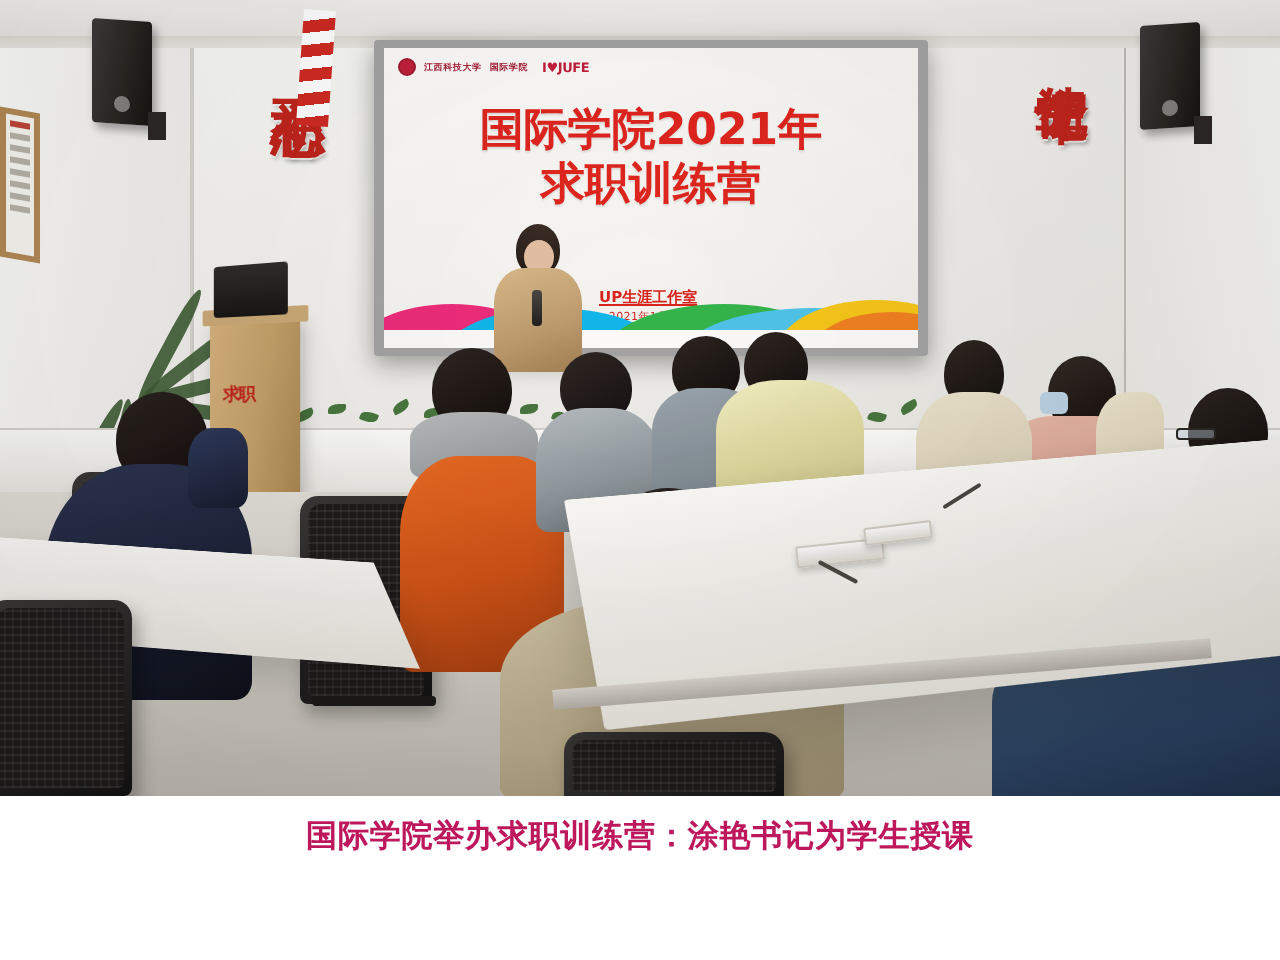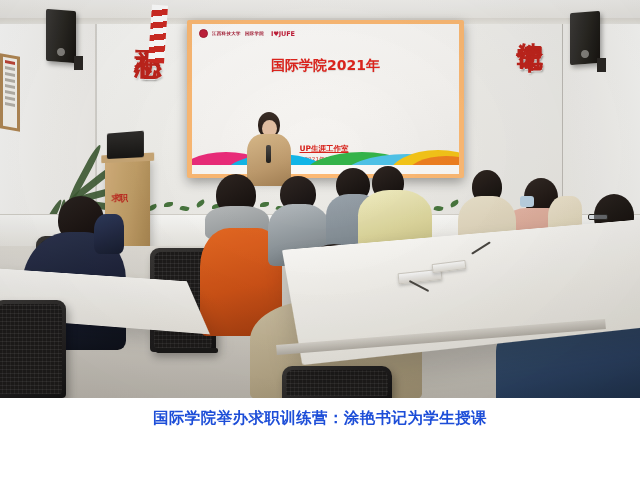--- a/index.html
+++ b/index.html
@@ -79,39 +79,39 @@
   
   .palm{ position:absolute; left:18px; top:150px; width:120px; height:100px; }
   .frond{ position:absolute; left:50px; top:48px; width:66px; height:7px;
     background:#3c5a32; border-radius:50%/70%; transform-origin: 2px 50%; opacity:.9;}
   .pot{ position:absolute; left:46px; top:86px; width:34px; height:16px;
     background:linear-gradient(#9b8f80,#6d6256); border-radius:2px 2px 5px 5px; }
 
   
   .screen-frame{
     position:absolute; left:187px; top:20px; width:277px; height:158px;
-    background:#fdba74; border-radius:2px; padding:4px 5px;
+    background:#a3a3a3; border-radius:2px; padding:4px 5px;
     box-shadow: 0 4px 12px rgba(0,0,0,.35);
   }
   .screen{
     position:relative; width:100%; height:100%; overflow:hidden;
     background: linear-gradient(165deg,#fdfcfa 0%, #f7f5f2 55%, #efedea 100%);
   }
   .slide-logos{
     position:absolute; left:7px; top:5px; display:flex; align-items:center; gap:4px;
   }
   .logo-mark{ width:9px; height:9px; border-radius:50%;
     background:#c2203a; border:1px solid #a41c31; }
   .logo-cn{ font-size:4.5px; color:#a8233a; letter-spacing:.3px; white-space:nowrap;
     font-family:"DejaVu Sans", sans-serif; font-weight:bold;}
   .logo-jufe{ font-size:6.5px; color:#c2203a; font-weight:bold; letter-spacing:-.2px;
     font-family:"DejaVu Sans", sans-serif; margin-left:3px;}
   .slide-title{
     position:absolute; left:0; right:0; top:28px; text-align:center;
-    color:#e0251d; font-weight:bold; font-size:14px; line-height:27px;
+    color:#e0251d; font-weight:bold; font-size:22px; line-height:27px;
     letter-spacing:0px; font-family:"DejaVu Sans", sans-serif;
     text-shadow:0 1px 1px rgba(0,0,0,.10);
   }
   .slide-sub{
     position:absolute; left:50%; top:120px; transform:translateX(-26px);
     color:#d8231c; font-weight:bold; font-size:7.5px; line-height:10px;
     font-family:"DejaVu Sans", sans-serif; text-align:center;text-decoration:underline;
   }
   .slide-date{ font-size:5.5px; font-weight:normal; color:#cf2a22; letter-spacing:.2px;}
   
@@ -223,21 +223,21 @@
   .head{ position:absolute; border-radius:50% 50% 46% 46%; }
   .body{ position:absolute; border-radius:42% 42% 12% 12%; }
 
   
   .caption{
     position:absolute; left:0; top:398px; width:640px; height:82px;
     background:#ffffff; text-align:center; padding-top:9px;
   }
   .cap-cn{
     font-family:"DejaVu Serif", serif; font-weight:bold;
-    font-size:15.5px; color:#1d4ed8; letter-spacing:.4px; line-height:22px;
+    font-size:15.5px; color:#be185d; letter-spacing:.4px; line-height:22px;
   }
   .cap-en{
     font-family:"DejaVu Serif", serif; font-weight:bold;
     font-size:12.5px; color:#1a1a1a; letter-spacing:.1px; line-height:20px;
     margin-top:4px;
   }
   
   .grade{
     position:absolute; left:0; top:0; width:640px; height:398px;
     pointer-events:none;
@@ -299,20 +299,21 @@
 
         <div class="slide-logos">
           <div class="logo-mark"></div>
           <div class="logo-cn">江西科技大学</div>
           <div class="logo-cn">国际学院</div>
           <div class="logo-jufe">I♥JUFE</div>
         </div>
 
         <div class="slide-title">
           <div>国际学院2021年</div>
+          <div>求职训练营</div>
         </div>
 
         <div class="slide-sub">
           <div>UP生涯工作室</div>
           <div class="slide-date">2021年1月7日</div>
         </div>
 
         <div class="ribbon">
           <div class="sw sw1"></div>
           <div class="sw sw2"></div>

